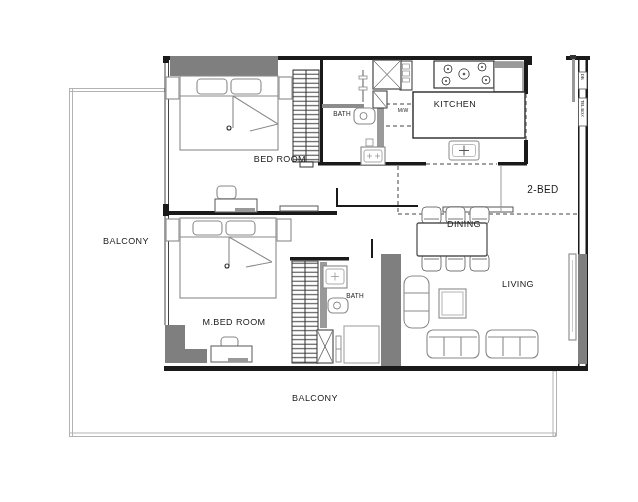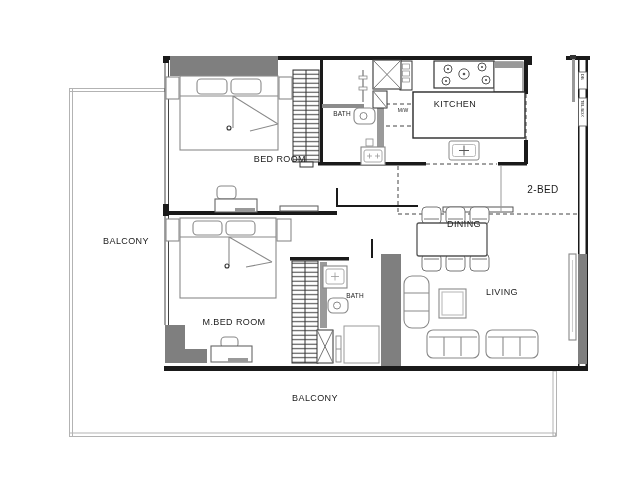--- a/index.html
+++ b/index.html
@@ -208,20 +208,20 @@
     </g>
   </svg>
 
   <div class="lbl" style="left:210px;top:155px;width:96px;text-align:right;">BED ROOM</div>
   <div class="lbl" style="left:186px;top:318px;width:96px;">M.BED ROOM</div>
   <div class="lbl small" style="left:331px;top:111px;width:22px;">BATH</div>
   <div class="lbl small" style="left:344px;top:293px;width:22px;">BATH</div>
   <div class="lbl" style="left:413px;top:100px;width:84px;">KITCHEN</div>
   <div class="lbl tiny" style="left:394px;top:108px;width:18px;">M/W</div>
   <div class="lbl" style="left:417px;top:220px;width:70px;margin-left:12px;">DINING</div>
-  <div class="lbl" style="left:470px;top:288px;width:64px;">LIVING</div>
+  <div class="lbl" style="left:470px;top:280px;width:64px;text-align:right;">LIVING</div>
   <div class="lbl" style="left:92px;top:237px;width:68px;">BALCONY</div>
   <div class="lbl" style="left:275px;top:394px;width:80px;">BALCONY</div>
   <div class="lbl" style="left:522px;top:185px;width:42px;font-size:10px;">2-BED</div>
   <div class="lbl vtext" style="left:580px;top:74px;">DB</div>
   <div class="lbl vtext" style="left:580px;top:100px;">TEL.BOX</div>
 
 </div>
 
 </body></html>

